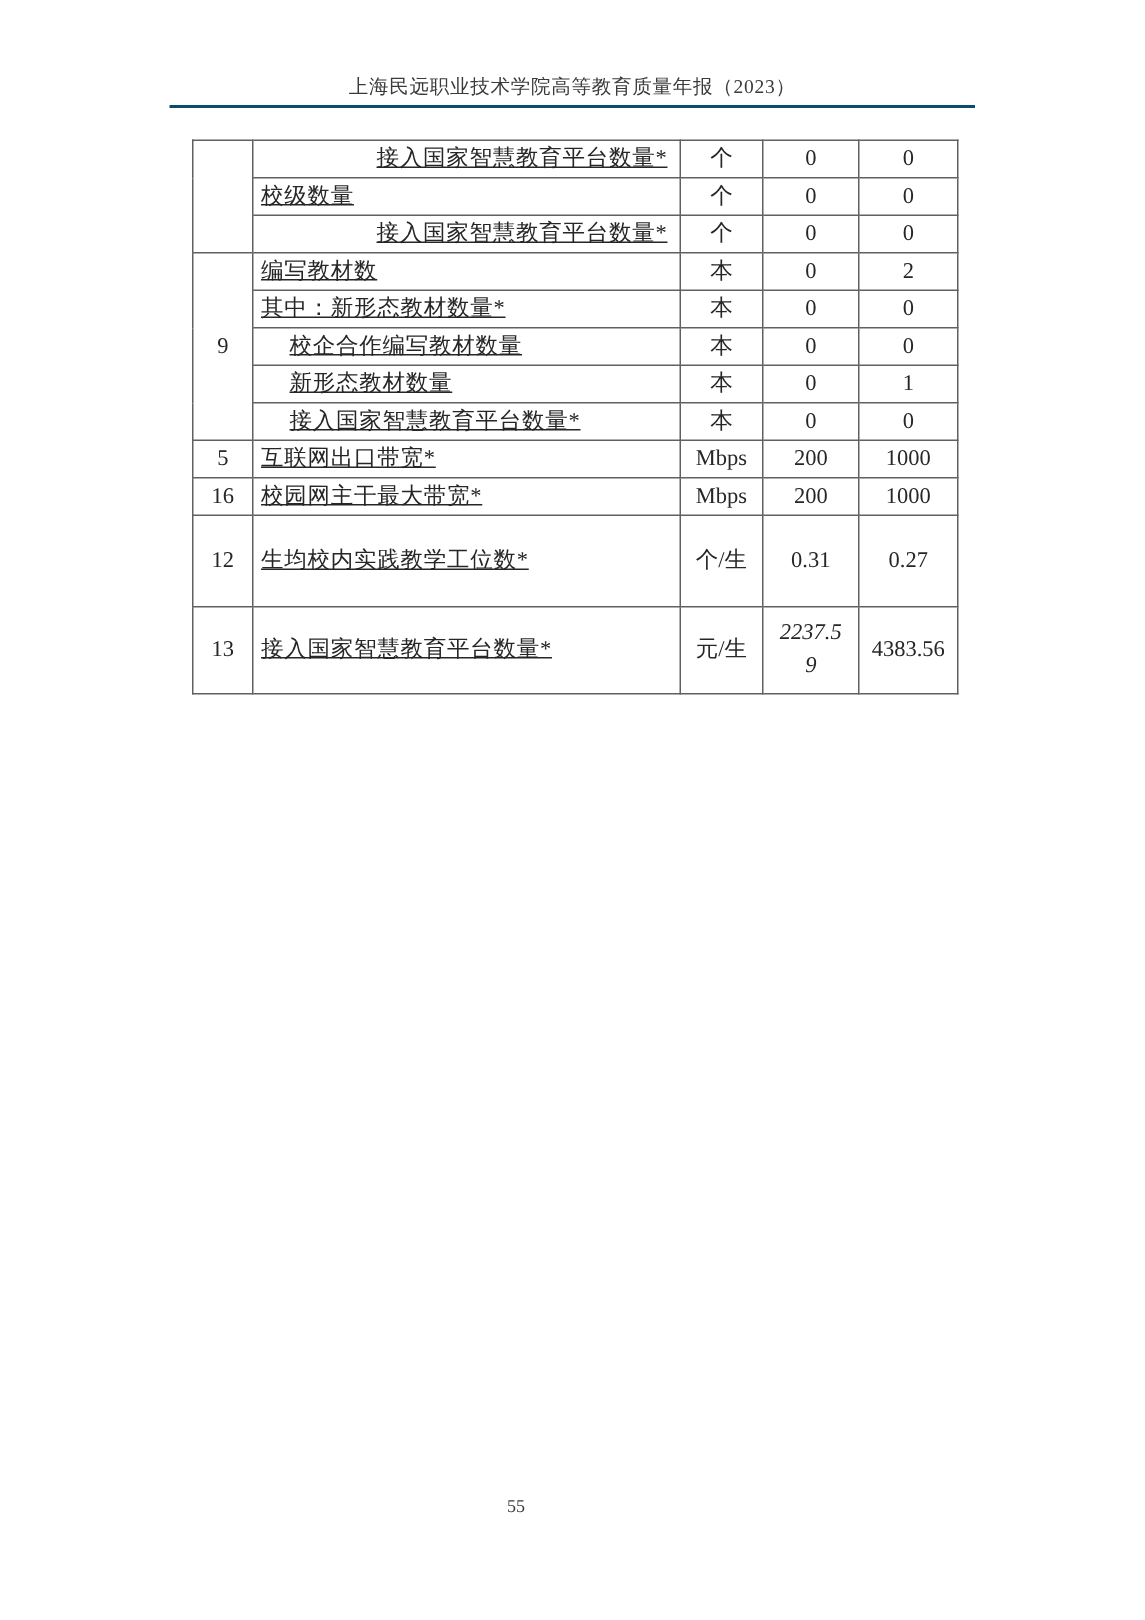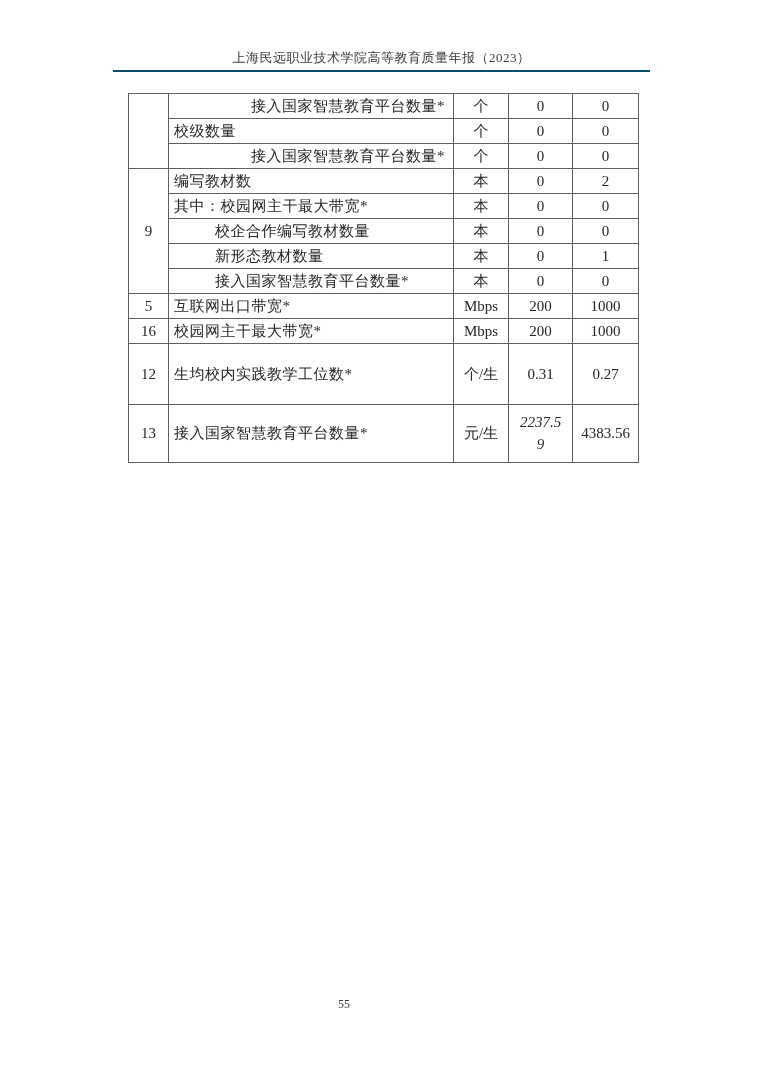--- a/index.html
+++ b/index.html
@@ -45,22 +45,22 @@
     padding: 0 4px;
     vertical-align: middle;
     line-height: 1.35;
     letter-spacing: 0.5px;
     overflow: hidden;
   }
   .report-table tr { height: 25px; }
   .report-table tr.tall-a { height: 61px; }
   .report-table tr.tall-b { height: 58px; }
   td.c-no   { text-align: center; letter-spacing: 0; }
-  td.c-name { text-align: left; padding-left: 5px; }
-  td.c-name.ind-mid  { padding-left: 46px; }
+  td.c-name { text-align: left; padding-left: 5px; text-decoration: underline; }
+  td.c-name.ind-mid  { padding-left: 24px; }
   td.c-name.ind-deep { padding-left: 82px; }
   td.c-unit, td.c-v1, td.c-v2 { text-align: center; letter-spacing: 0; }
   .wrapnum {
     display: inline-block;
     max-width: 48px;
     word-break: break-all;
     line-height: 1.45;
     vertical-align: middle;
     font-style: italic;
   }
@@ -111,21 +111,21 @@
         <td class="c-v2">0</td>
       </tr>
       <tr>
         <td class="c-no" rowspan="5">9</td>
         <td class="c-name">编写教材数</td>
         <td class="c-unit">本</td>
         <td class="c-v1">0</td>
         <td class="c-v2">2</td>
       </tr>
       <tr>
-        <td class="c-name">其中：校园网主干最大带宽*</td>
+        <td class="c-name">其中：新形态教材数量*</td>
         <td class="c-unit">本</td>
         <td class="c-v1">0</td>
         <td class="c-v2">0</td>
       </tr>
       <tr>
         <td class="c-name ind-mid">校企合作编写教材数量</td>
         <td class="c-unit">本</td>
         <td class="c-v1">0</td>
         <td class="c-v2">0</td>
       </tr>

